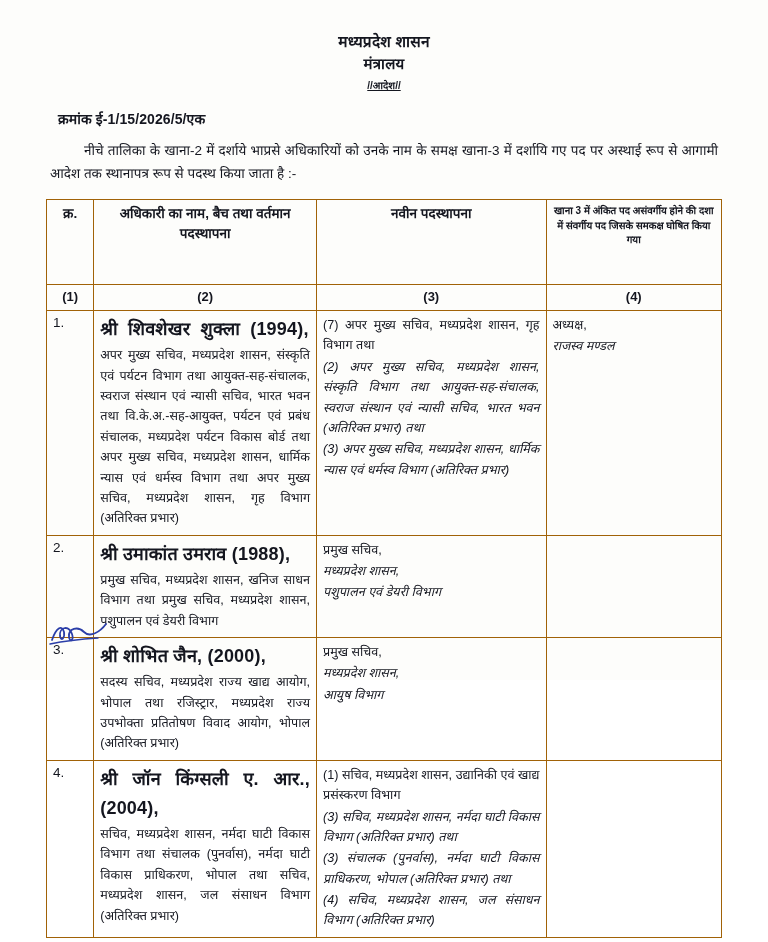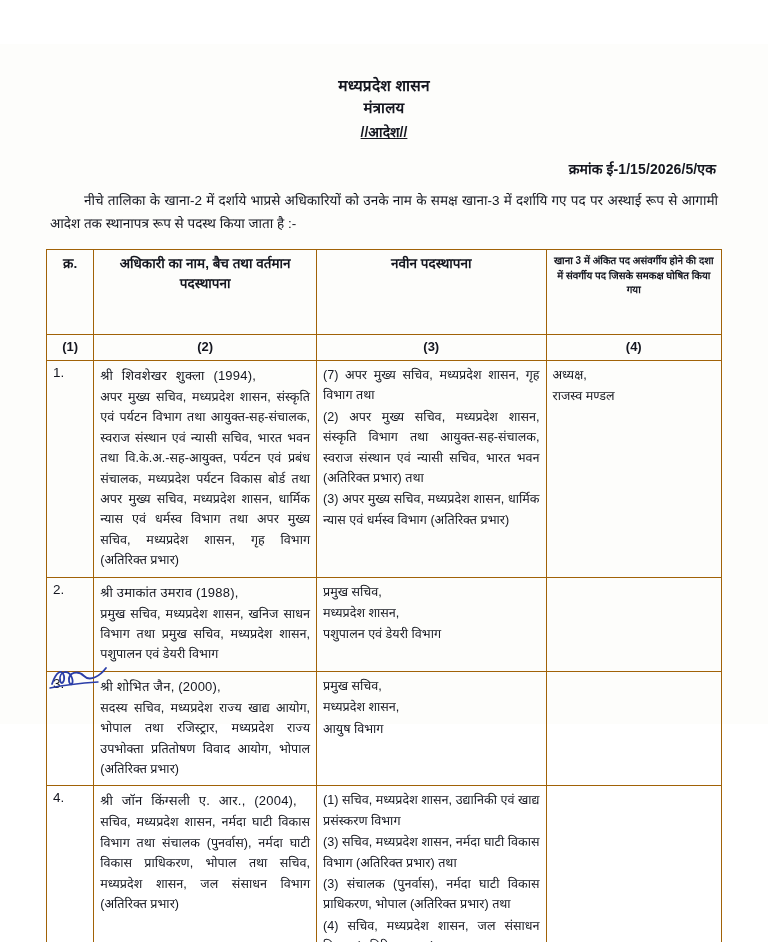--- a/index.html
+++ b/index.html
@@ -14,43 +14,42 @@
     color: #14161f;
     overflow: hidden;
   }
   .page {
     position: relative;
     width: 768px;
     height: 680px;
     box-sizing: border-box;
     padding: 30px 46px 0 46px;
     background: #fdfdfb;
-    margin-top: 44px;
   }
   .header {
     text-align: center;
     line-height: 1.5;
   }
   .header .line {
     font-weight: bold;
     font-size: 15.5px;
     letter-spacing: 0.2px;
   }
   .header .line.sub {
     font-size: 15px;
   }
   .header .order {
-    font-size: 14px;
+    font-size: 10px;
     font-weight: bold;
     margin-top: 2px;
     text-decoration: underline;
   }
   .refrow {
     display: flex;
-    justify-content: flex-end;
+    justify-content: flex-start;
     align-items: flex-start;
     margin-top: 16px;
     font-size: 14px;
     font-weight: bold;
     padding: 0 6px 0 12px;
   }
   .refrow .memo { letter-spacing: 0.1px; }
   .refrow .place { letter-spacing: 0.1px; }
   .intro {
     margin-top: 11px;
@@ -103,34 +102,35 @@
     padding-left: 8px;
   }
   td.cell {
     font-size: 12.6px;
     line-height: 1.62;
   }
   td.cell.just {
     text-align: justify;
   }
   .nm {
-    font-weight: normal;
-    font-size: 13px;
+    font-weight: bold;
+    font-size: 18px;
     display: block;
     margin-bottom: 1px;
     letter-spacing: 0.2px;
   }
   .nm.spread {
     word-spacing: 5px;
   }
   td.cell p {
     margin: 0;
   }
   td.cell p + p {
     margin-top: 1px;
+    font-style: italic;
   }
   .sign {
     position: absolute;
     left: 48px;
     bottom: 32px;
     width: 62px;
     height: 30px;
     pointer-events: none;
   }
   .sign svg { display: block; }

